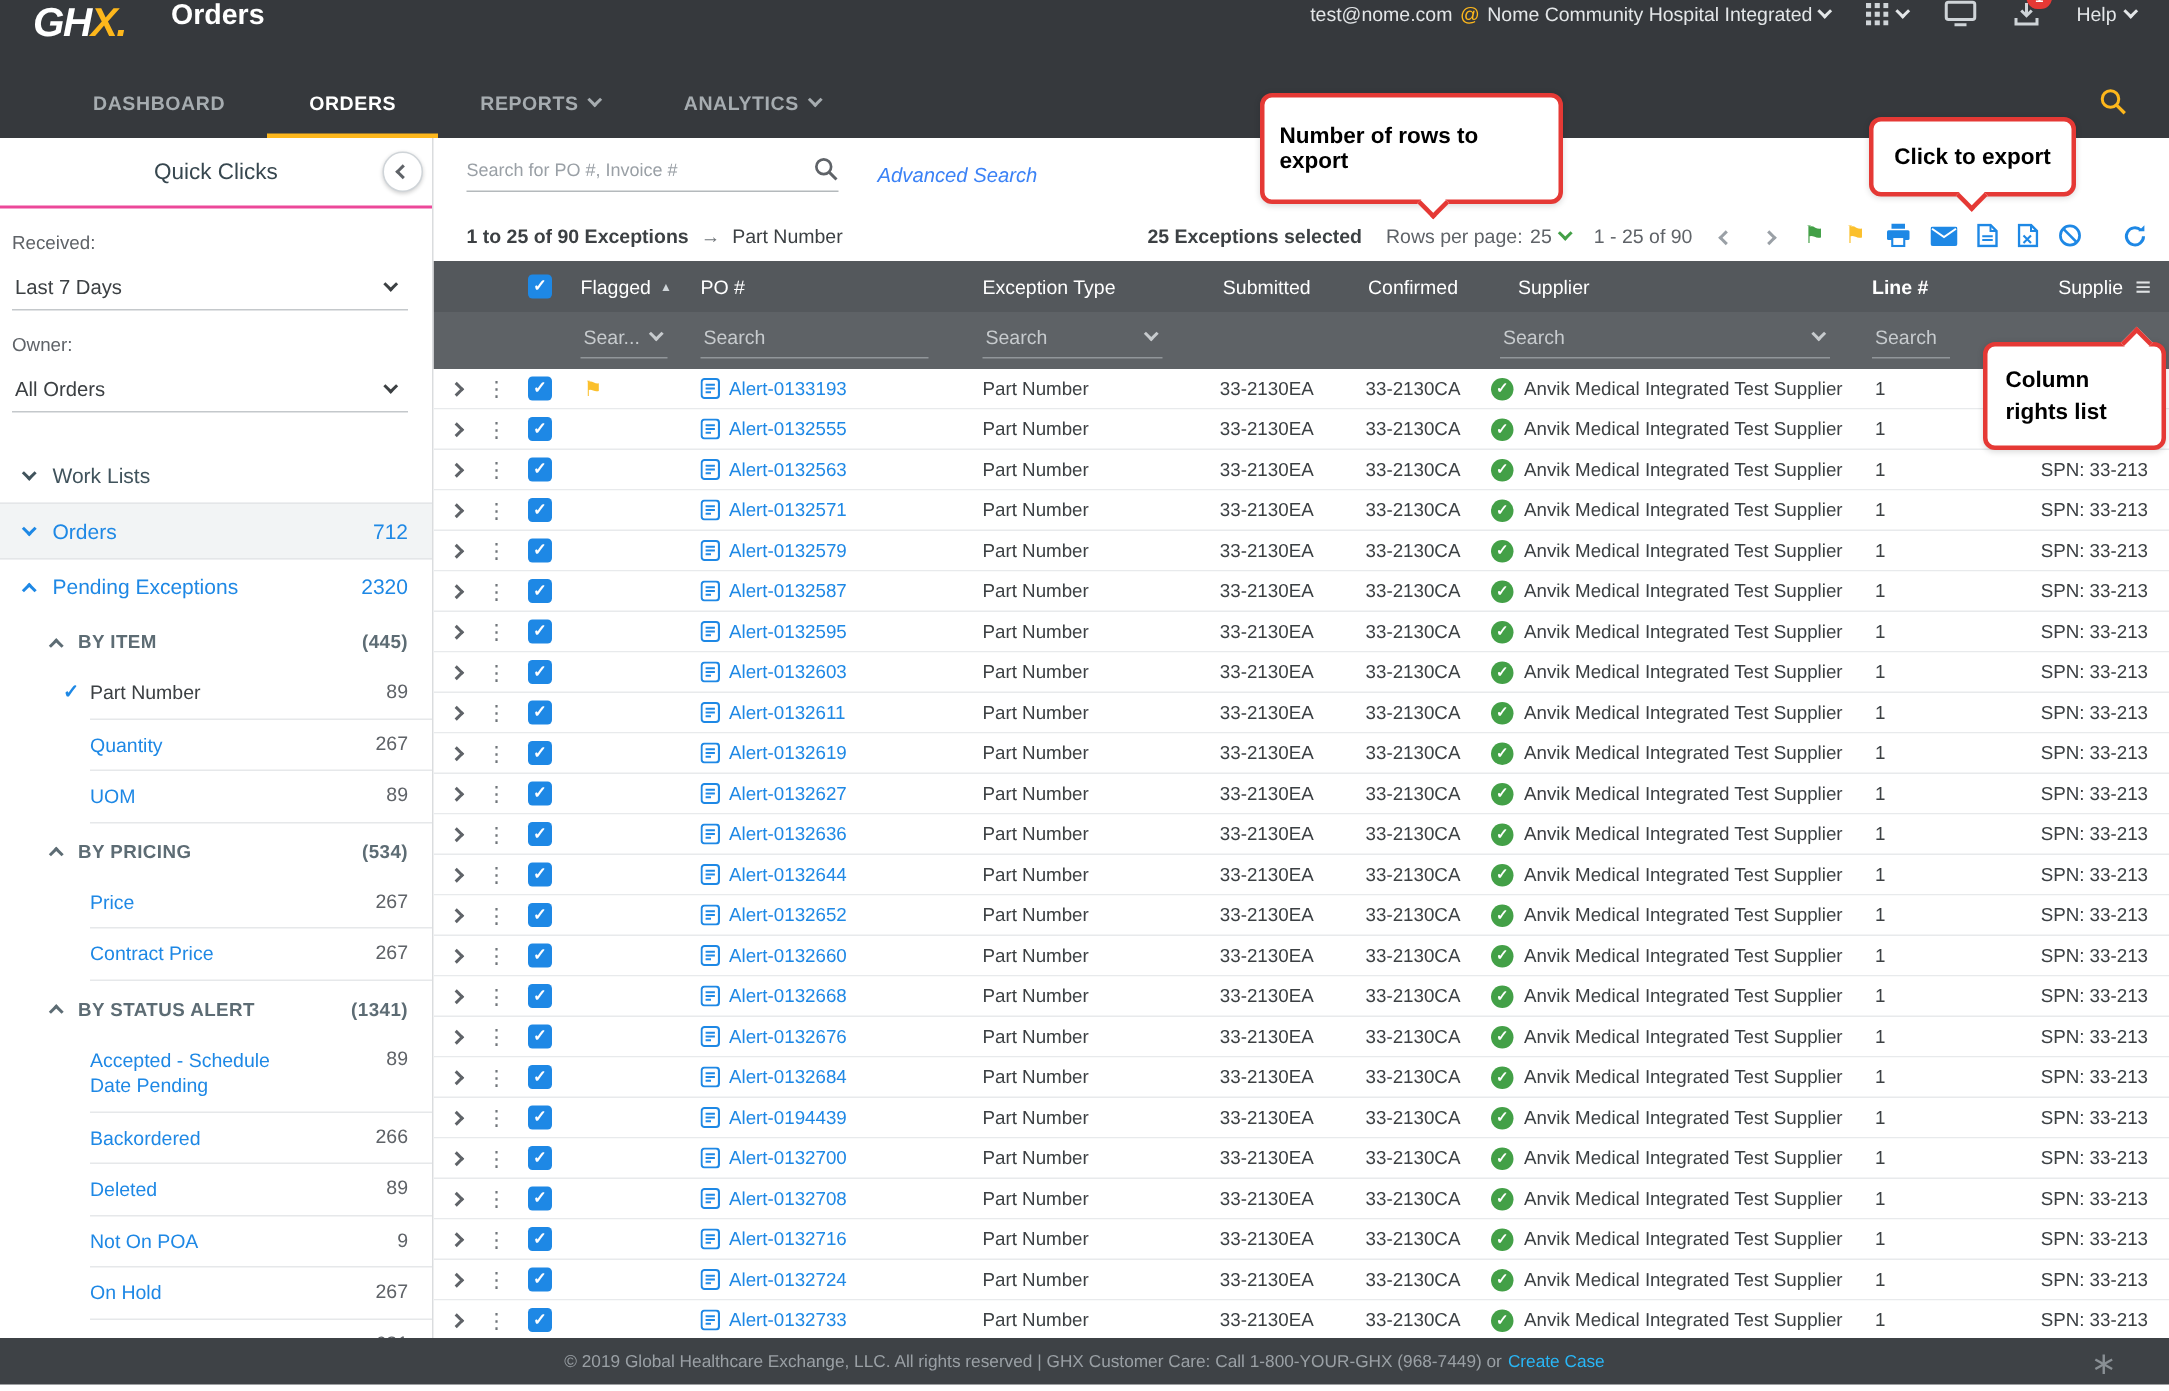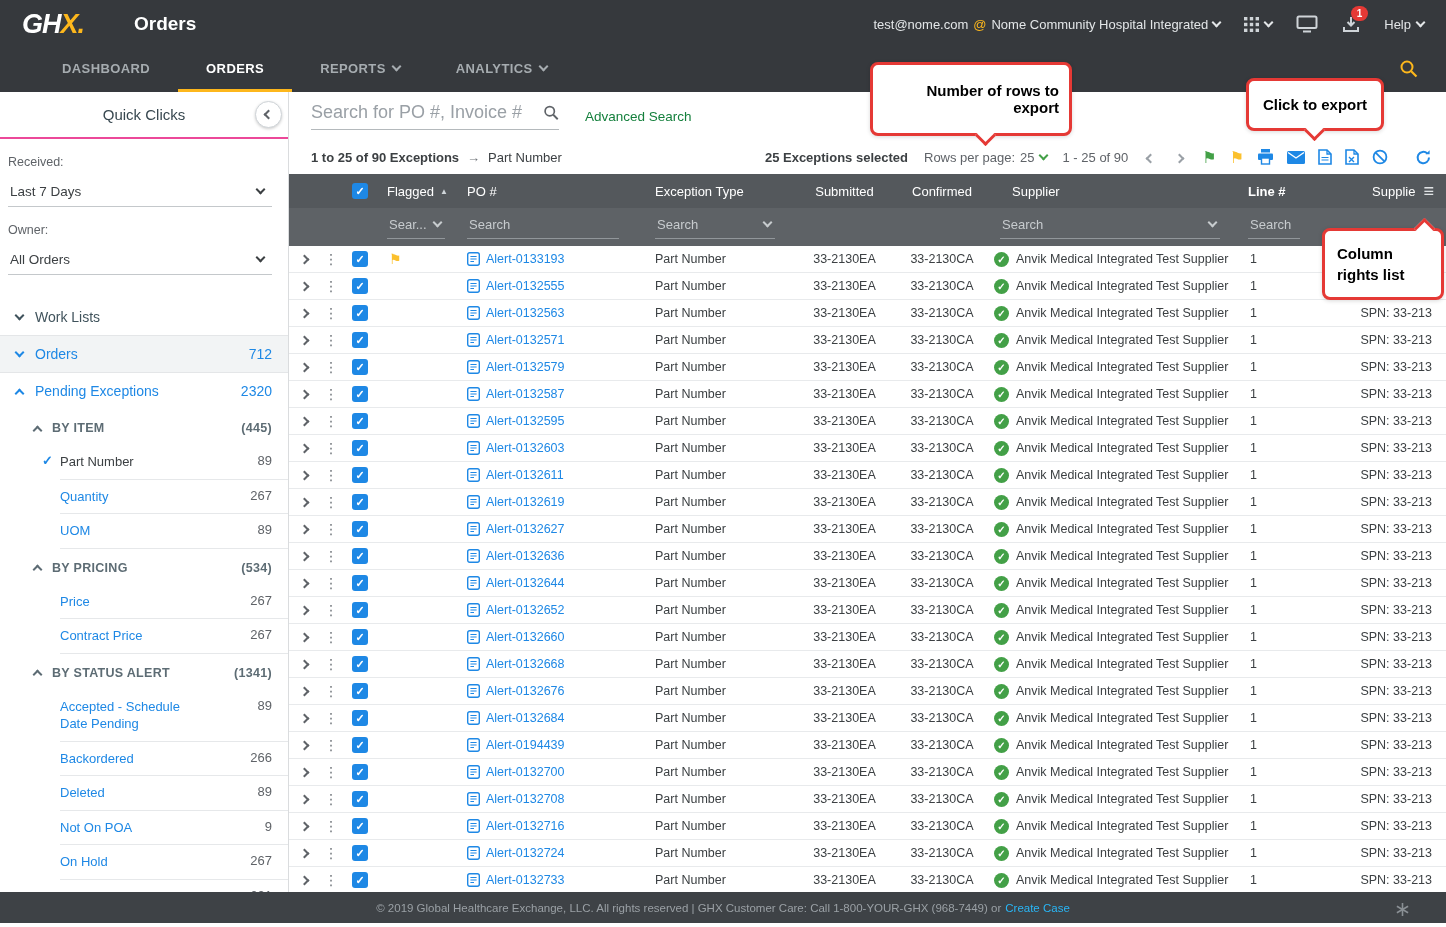--- a/index.html
+++ b/index.html
@@ -1,21 +1,21 @@
 <!DOCTYPE html>
 <html><head>
 <meta charset="utf-8">
 <style>
   * { margin:0; padding:0; box-sizing:border-box; }
   html,body { width:1446px; height:927px; overflow:hidden; }
   body { font-family:"Liberation Sans", sans-serif; background:#fff; position:relative; color:#3c4043; }
   a { text-decoration:none; cursor:pointer; }
 
   
-  .topbar { height:48px; background:#36393d; display:flex; align-items:center; padding:0 22px; color:#e3e6e8;gap:20px; }
+  .topbar { height:48px; background:#36393d; display:flex; align-items:flex-start; padding:0 22px; color:#e3e6e8; }
   .logo { font-size:27px; font-weight:bold; font-style:italic; letter-spacing:-1px; color:#fff; flex:none; }
   .logo .x { color:#fdb71c; }
   .app-title { font-size:19px; color:#fff; margin-left:30px; font-weight:bold; }
   .top-right { margin-left:auto; display:flex; align-items:center; gap:24px; font-size:13px; }
   .account { display:flex; align-items:center; gap:5px; cursor:pointer; }
   .account .at { color:#fdb71c; }
   .chev { display:inline-block; width:7px; height:7px; border-right:2px solid currentColor; border-bottom:2px solid currentColor; }
   .chev.down { transform:rotate(45deg); margin-top:-4px; }
   .chev.up { transform:rotate(-135deg); margin-top:4px; }
   .chev.right { transform:rotate(-45deg); }
@@ -50,23 +50,23 @@
   .g-item { margin-left:60px; margin-right:0; padding:8px 16px 8px 0; border-bottom:1px solid #e6e8ea; display:flex; align-items:flex-start; font-size:13px; position:relative; cursor:pointer; }
   .g-item .sel-check { position:absolute; left:-18px; top:8px; color:#1e88e5; font-weight:bold; display:none; }
   .g-item.selected .sel-check { display:block; }
   .g-item .g-link { color:#1e88e5; max-width:150px; line-height:1.35; }
   .g-item.selected .g-link { color:#3c4043; }
   .g-item .g-num { margin-left:auto; color:#5f6368; }
 
   
   .search-row { height:48px; display:flex; align-items:center; padding-left:22px; flex:none; }
   .search-box { width:248px; display:flex; align-items:center; border-bottom:1px solid #b4b9bc; padding-bottom:6px; }
-  .search-box input { border:none; outline:none; flex:1; font-size:18px; color:#6d28d9; font-family:inherit; }
+  .search-box input { border:none; outline:none; flex:1; font-size:12px; color:#6d28d9; font-family:inherit; }
   .search-box input::placeholder { color:#9aa0a6; }
-  .adv-link { margin-left:26px; color:#15803d; font-size:13.5px; }
+  .adv-link { margin-left:26px; color:#3b82f6; font-size:13.5px;font-style:italic; }
   .tbar { height:34px; display:flex; align-items:center; padding:0 14px 0 22px; font-size:13px; flex:none; }
   .crumb-count { font-weight:bold; }
   .crumb-arrow { margin:0 8px; color:#70757a; }
   .tbar-right { margin-left:auto; display:flex; align-items:center; gap:16px; }
   .sel-summary { font-weight:bold; }
   .rpp { display:flex; align-items:center; gap:5px; color:#5f6368; cursor:pointer; }
   .rpp .chev { color:#43a047; }
   .page-range { color:#5f6368; }
   .pg-btn { color:#9aa0a6; cursor:pointer; padding:0 3px; }
   .icon-group { display:flex; align-items:center; gap:13px; }
@@ -108,21 +108,21 @@
   
   .footer { height:31px; background:#3e4246; display:flex; align-items:center; justify-content:center; color:#9aa0a5; font-size:11.5px; gap:4px; position:relative; }
   .footer .cc-link { color:#29b6f6; }
   .footer-logo { position:absolute; right:36px; top:10px; }
 
   
   .callout { position:absolute; background:#fff; border:3px solid #e53935; border-radius:8px; font-size:15px; font-weight:bold; color:#000; z-index:50; box-shadow:0 1px 4px rgba(0,0,0,.15); }
   .tail { position:absolute; width:15px; height:15px; background:#fff; transform:rotate(45deg); }
   .tail.b { bottom:-10px; border-right:3px solid #e53935; border-bottom:3px solid #e53935; }
   .tail.t { top:-10px; border-left:3px solid #e53935; border-top:3px solid #e53935; }
-  #callout-rows { left:870px; top:62px; width:202px; padding:17px 10px; text-align:right; }
+  #callout-rows { left:840px; top:62px; width:202px; padding:17px 10px; text-align:left; }
   #callout-rows .tail { left:105px; }
   #callout-export { left:1246px; top:78px; width:138px; padding:15px 8px; text-align:center; }
   #callout-export .tail { left:58px; }
   #callout-columns { left:1322px; top:228px; width:122px; padding:12px 12px; line-height:1.4; }
   #callout-columns .tail { left:92px; }
 </style>
 </head>
 <body>
 
 <header class="topbar">

